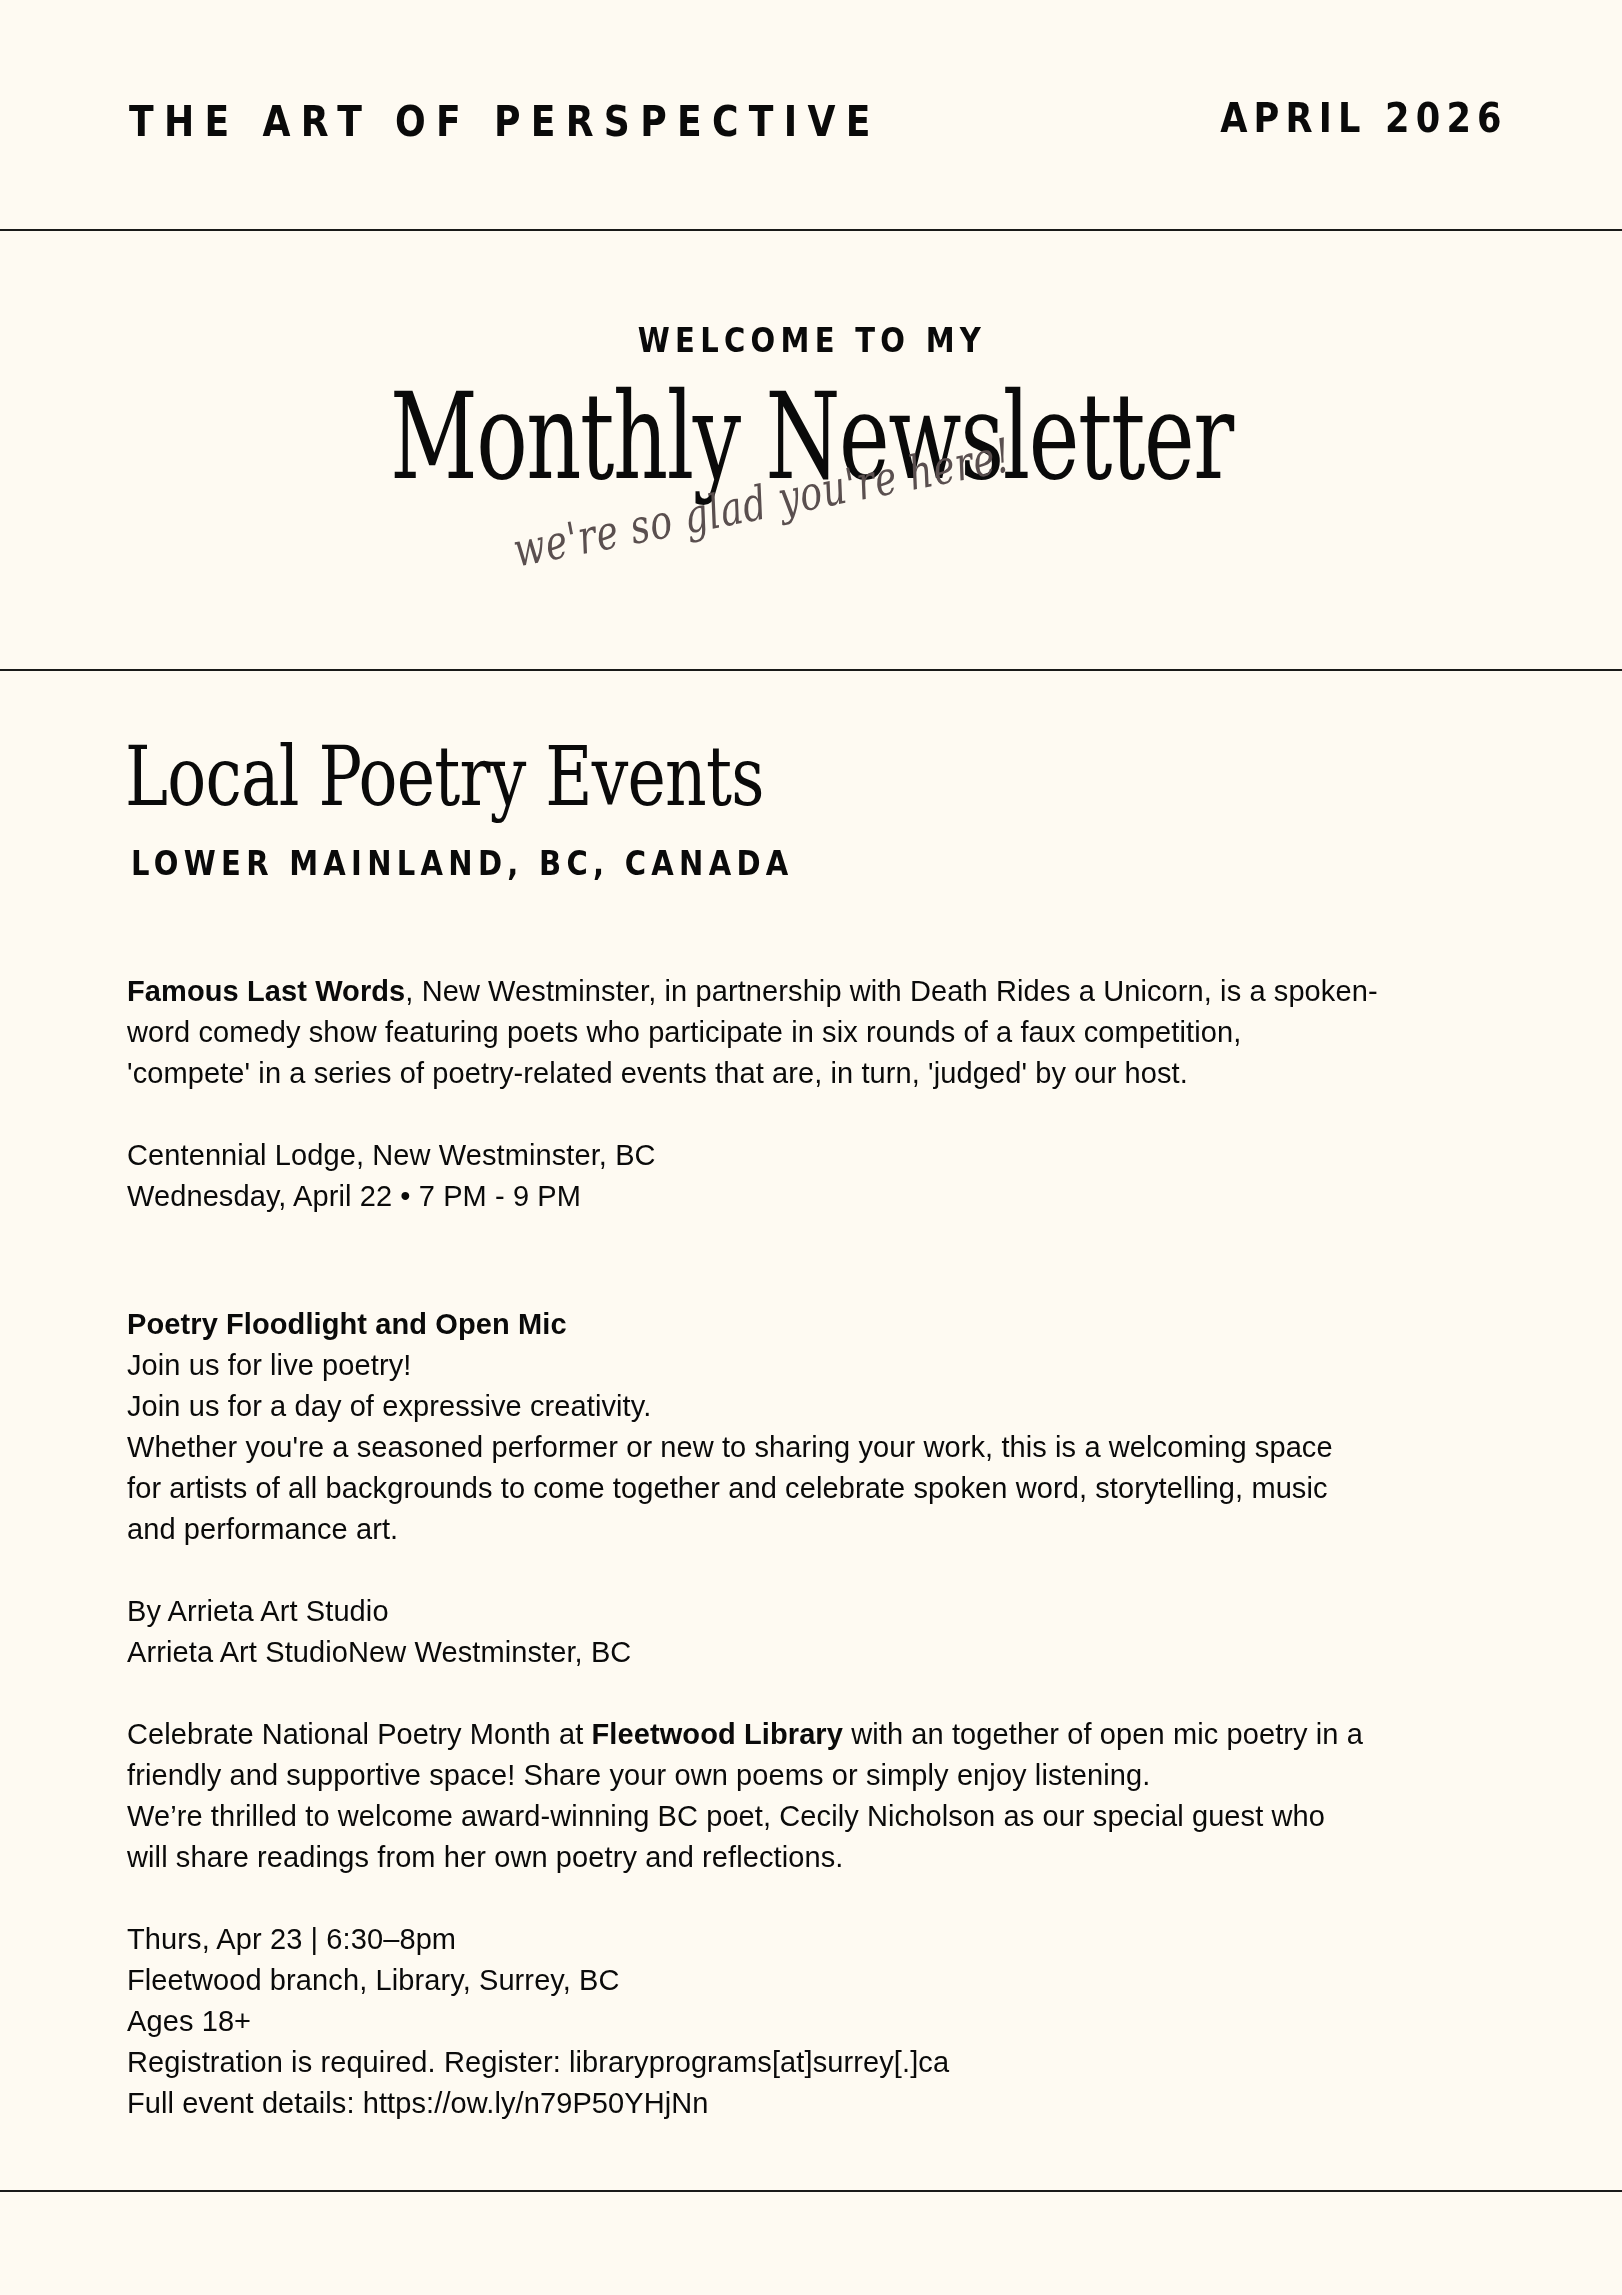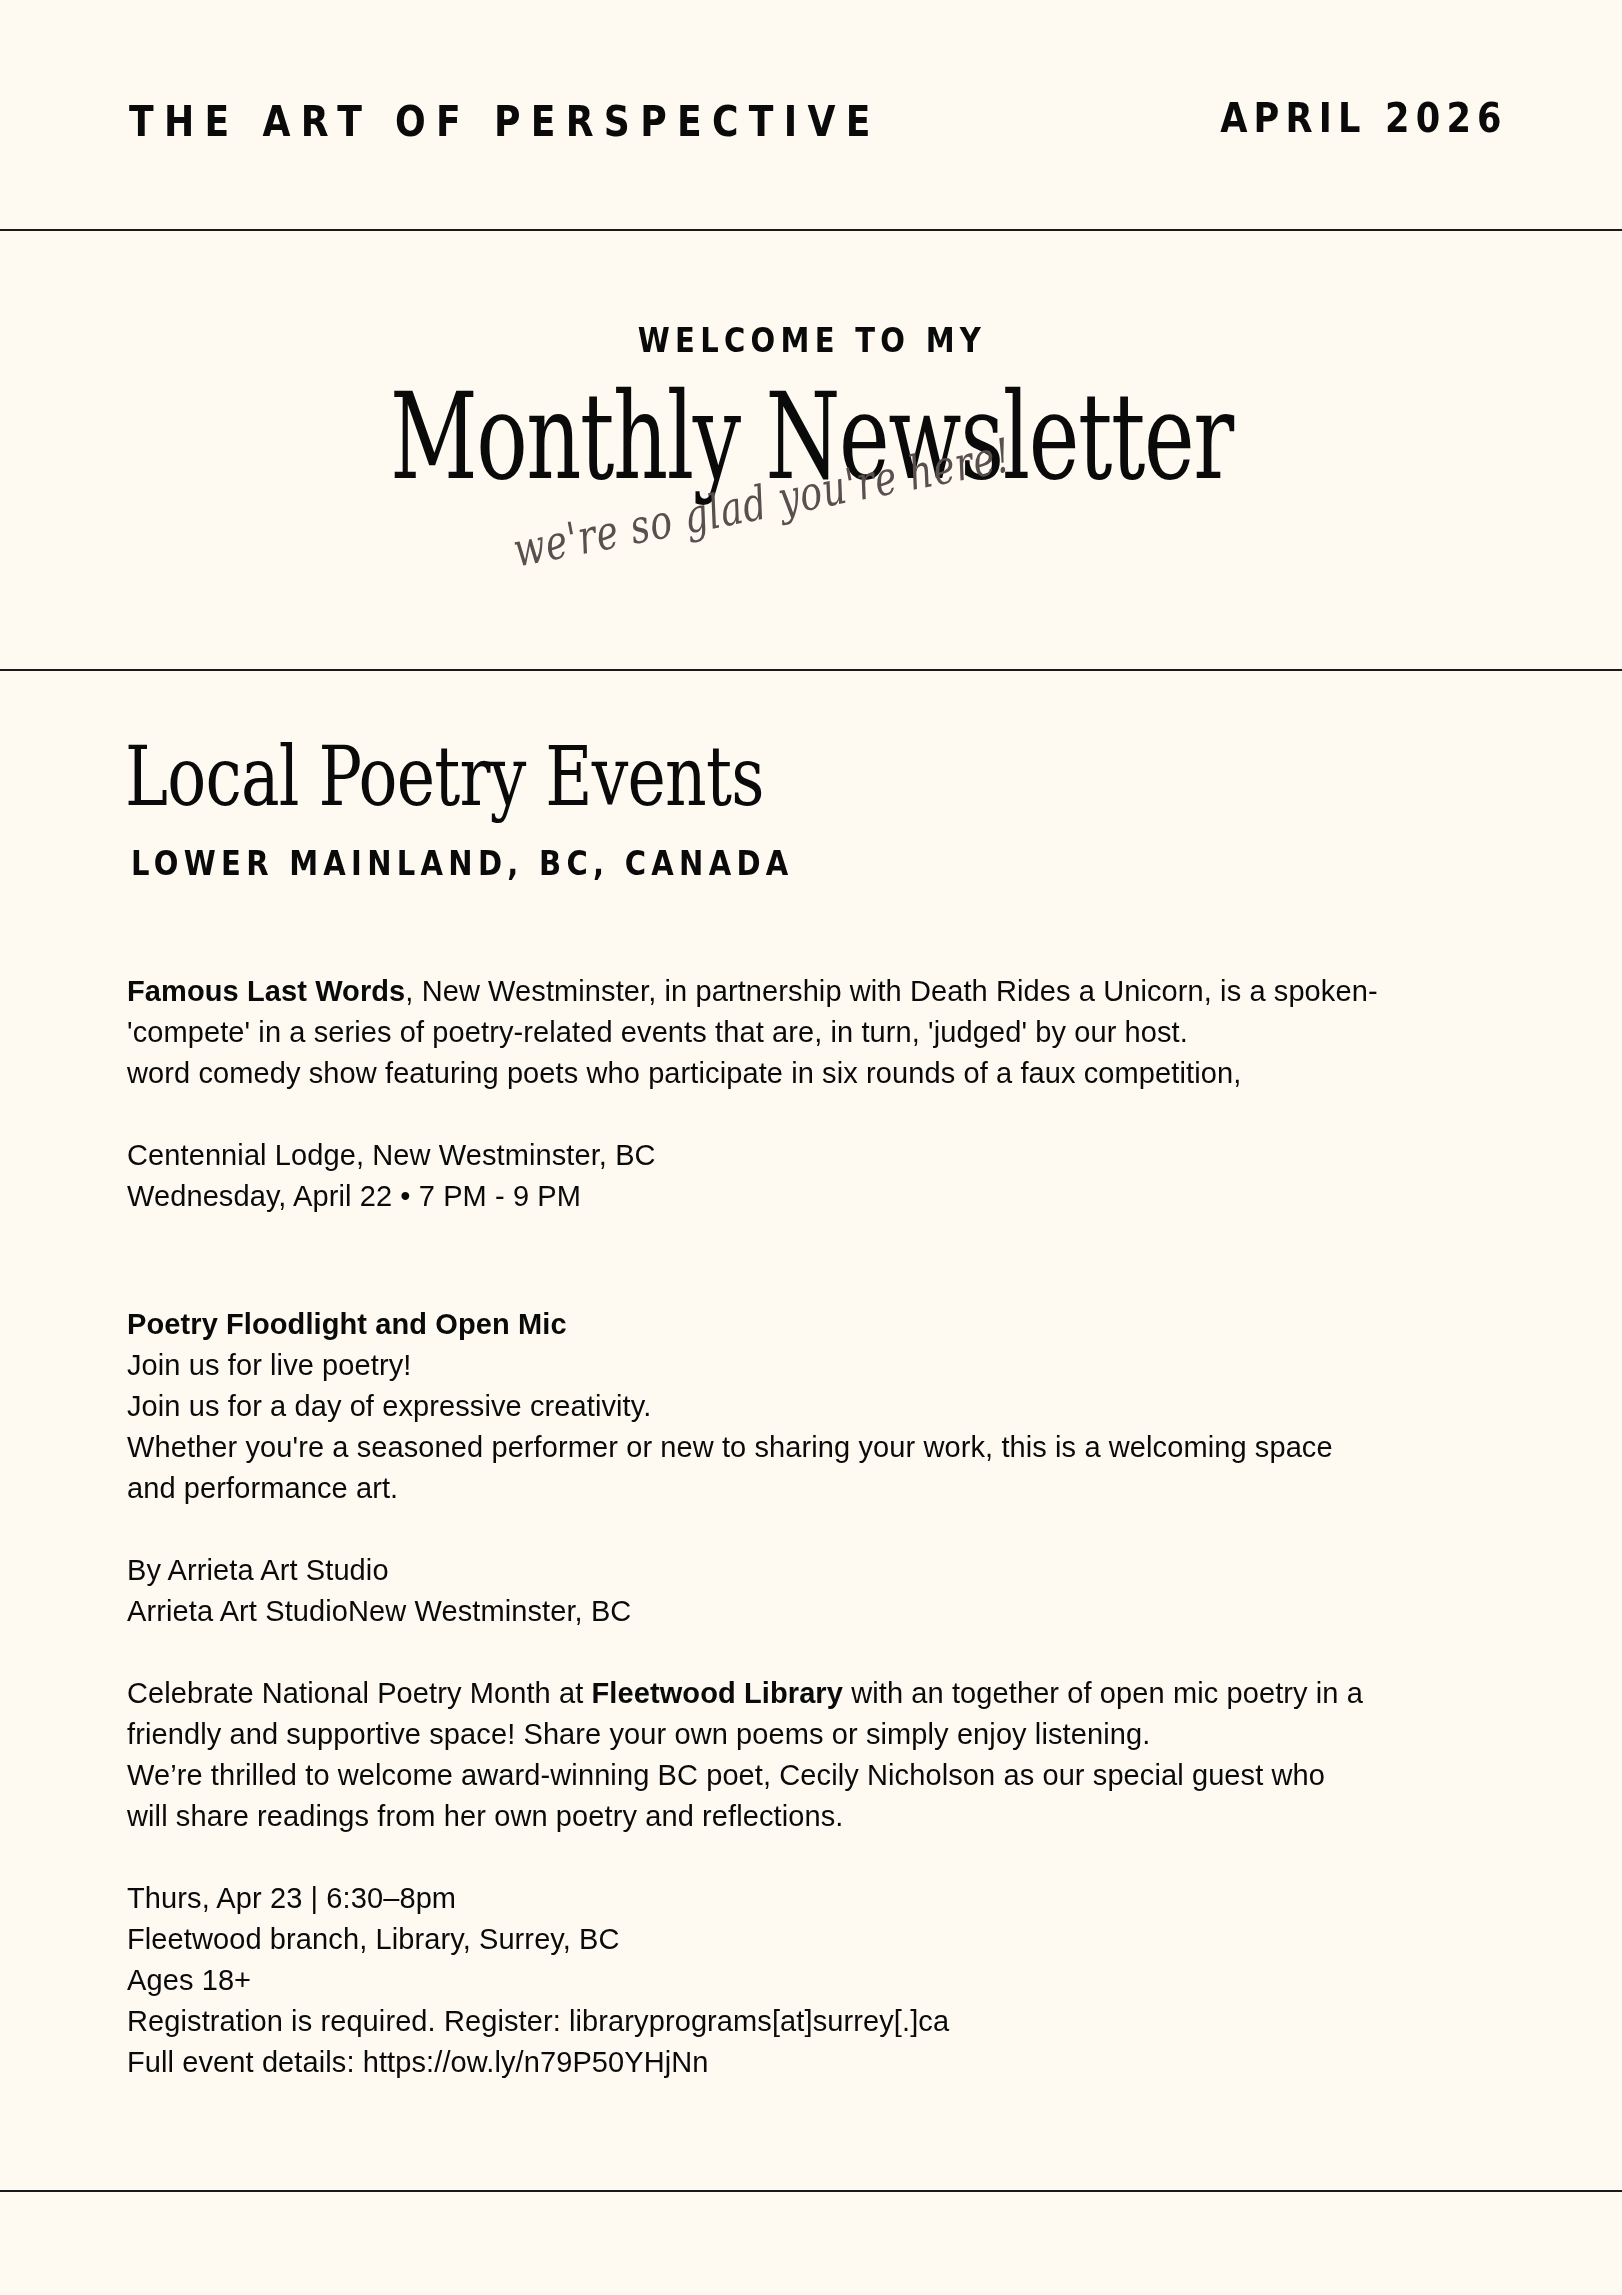--- a/index.html
+++ b/index.html
@@ -151,34 +151,35 @@
 <div class="abs tagline">we're so glad you're here!</div>
 <div class="abs rule" style="top:669px;"></div>
 
 <div class="abs section-title">Local Poetry Events</div>
 <div class="abs section-sub">LOWER MAINLAND, BC, CANADA</div>
 
 <div class="abs body">
 
   <div>
     <span class="line"><span class="b">Famous Last Words</span><span>, New Westminster, in partnership with Death Rides a Unicorn, is a spoken-</span></span>
+    <span class="line">word comedy show featuring poets who participate in six rounds of a faux competition,</span>
     <span class="line">'compete' in a series of poetry-related events that are, in turn, 'judged' by our host.</span>
-    <span class="line">word comedy show featuring poets who participate in six rounds of a faux competition,</span>
     <span class="gap"></span>
     <span class="line"><span class="u">Centennial Lodge, New Westminster, BC</span></span>
     <span class="line">Wednesday, April 22 • 7 PM - 9 PM</span>
   </div>
 
   <span class="gap"></span>
 
   <div>
     <span class="line b">Poetry Floodlight and Open Mic</span>
     <span class="line">Join us for live poetry!</span>
     <span class="line">Join us for a day of expressive creativity.</span>
     <span class="line">Whether you're a seasoned performer or new to sharing your work, this is a welcoming space</span>
+    <span class="line">for artists of all backgrounds to come together and celebrate spoken word, storytelling, music</span>
     <span class="line">and performance art.</span>
     <span class="gap"></span>
     <span class="line"><span>By </span><span class="u">Arrieta Art Studio</span></span>
     <span class="line"><span class="u">Arrieta Art StudioNew Westminster, BC</span></span>
   </div>
 
   <span class="gap"></span>
 
   <div>
     <span class="line"><span>Celebrate National Poetry Month at </span><span class="b">Fleetwood Library</span><span> with an together of open mic poetry in a</span></span>

